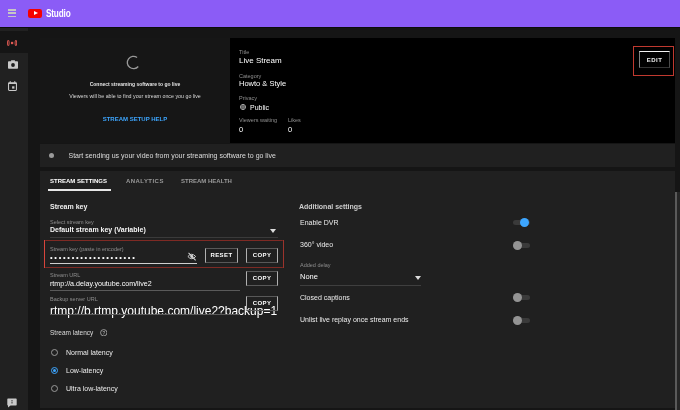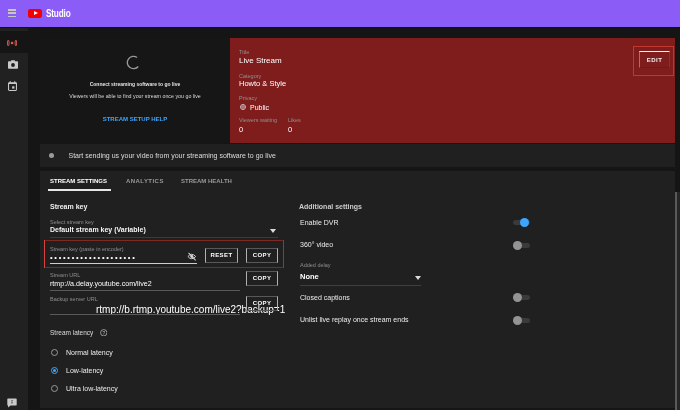--- a/index.html
+++ b/index.html
@@ -50,21 +50,21 @@
 
   <svg class="abs" style="left:7px;top:371px;" width="10" height="10" viewBox="0 0 10 10">
     <path d="M1 0.5 h8 a0.7 0.7 0 0 1 0.7 0.7 v5.6 a0.7 0.7 0 0 1 -0.7 0.7 h-5.5 l-2.5 2 v-2 h-0 a0.7 0.7 0 0 1 -0.7 -0.7 v-5.6 a0.7 0.7 0 0 1 0.7 -0.7 z" fill="#c9c9c9"></path>
     <rect x="4.4" y="2.2" width="1.2" height="1.2" fill="#333"></rect>
     <rect x="4.4" y="4.2" width="1.2" height="1.2" fill="#333"></rect>
   </svg>
 </div>
 
 <div class="abs" style="left:0;top:27px;width:680px;height:1.4px;background:#0c0c0c;"></div>
 
-<div class="abs" style="left:40px;top:38px;width:635px;height:105px;background:#7f1d1d;">
+<div class="abs" style="left:40px;top:38px;width:635px;height:105px;background:#000000;">
 
   <div class="abs" style="left:0;top:0;width:190px;height:105px;background:#161616;">
     <svg class="abs" style="left:85.8px;top:17.2px;" width="15" height="15" viewBox="0 0 15 15">
       <path d="M 12.25 11.49 A 6.2 6.2 0 1 1 11.06 2.42" stroke="#9a9a9a" stroke-width="1.3" fill="none"></path>
     </svg>
     <div class="abs" style="left:0;top:42.5px;width:190px;text-align:center;color:#e4e4e4;font-size:5px;font-weight:bold;">Connect streaming software to go live</div>
     <div class="abs" style="left:0;top:54.5px;width:190px;text-align:center;color:#dadada;font-size:5.3px;">Viewers will be able to find your stream once you go live</div>
     <div class="abs" style="left:0;top:78px;width:190px;text-align:center;color:#3da6ff;font-size:6px;font-weight:bold;">STREAM SETUP HELP</div>
   </div>
 
@@ -119,21 +119,21 @@
 <div class="abs" style="left:50px;top:263px;width:147px;height:1px;background:#cfcfcf;"></div>
 <div class="abs btn" style="left:205px;top:247.5px;width:33px;height:15px;">RESET</div>
 <div class="abs btn" style="left:246px;top:247.5px;width:32px;height:15px;">COPY</div>
 
 <div class="abs lbl" style="left:50px;top:271.7px;">Stream URL</div>
 <div class="abs" style="left:50px;top:279.5px;color:#fff;font-size:7.1px;">rtmp://a.delay.youtube.com/live2</div>
 <div class="abs" style="left:50px;top:290px;width:190px;height:1px;background:#5a5a5a;"></div>
 <div class="abs btn" style="left:246px;top:271px;width:32px;height:15px;">COPY</div>
 
 <div class="abs lbl" style="left:50px;top:296px;">Backup server URL</div>
-<div class="abs" style="left:50px;top:304px;color:#fff;font-size:10px;margin-left:46px;">rtmp://b.rtmp.youtube.com/live2?backup=1</div>
+<div class="abs" style="left:50px;top:304px;color:#fff;font-size:12px;">rtmp://b.rtmp.youtube.com/live2?backup=1</div>
 <div class="abs" style="left:50px;top:314px;width:190px;height:1px;background:#5a5a5a;"></div>
 <div class="abs btn" style="left:246px;top:295.5px;width:32px;height:15px;">COPY</div>
 
 <div class="abs" style="left:50px;top:328.5px;color:#ddd;font-size:6.5px;">Stream latency</div>
 <svg class="abs" style="left:99.5px;top:328.7px;" width="7.5" height="7.5" viewBox="0 0 8 8">
   <circle cx="4" cy="4" r="3.4" fill="none" stroke="#bbb" stroke-width="0.8"></circle>
   <text x="4" y="5.9" font-size="5" fill="#bbb" text-anchor="middle" font-family="Liberation Sans">?</text>
 </svg>
 
 <div class="abs" style="left:51px;top:349px;width:7px;height:7px;border:1px solid #999;border-radius:50%;"></div>
@@ -147,21 +147,21 @@
 <div class="abs" style="left:299px;top:202.5px;color:#ccc;font-size:7px;font-weight:bold;">Additional settings</div>
 <div class="abs row7" style="left:300px;top:219px;">Enable DVR</div>
 <div class="abs tgl" style="left:513px;top:220.2px;"></div>
 <div class="abs knob" style="left:520px;top:218.2px;background:#3da6ff;"></div>
 
 <div class="abs row7" style="left:300px;top:241.3px;">360° video</div>
 <div class="abs tgl" style="left:513px;top:242.5px;"></div>
 <div class="abs knob" style="left:512.5px;top:240.5px;background:#949494;"></div>
 
 <div class="abs lbl" style="left:300px;top:262px;">Added delay</div>
-<div class="abs" style="left:300px;top:271.6px;color:#fff;font-size:7.5px;font-weight:bold;">None</div>
+<div class="abs" style="left:300px;top:271.6px;color:#fff;font-size:7.5px;font-weight:normal;">None</div>
 <div class="abs" style="left:415px;top:275.6px;width:0;height:0;border-left:3px solid transparent;border-right:3px solid transparent;border-top:4px solid #dcdcdc;"></div>
 <div class="abs" style="left:300px;top:284.9px;width:121px;height:1px;background:#3f3f3f;"></div>
 
 <div class="abs row7" style="left:300px;top:294px;">Closed captions</div>
 <div class="abs tgl" style="left:513px;top:295.2px;"></div>
 <div class="abs knob" style="left:512.5px;top:293.2px;background:#949494;"></div>
 
 <div class="abs row7" style="left:300px;top:316.4px;">Unlist live replay once stream ends</div>
 <div class="abs tgl" style="left:513px;top:317.6px;"></div>
 <div class="abs knob" style="left:512.5px;top:315.6px;background:#949494;"></div>

